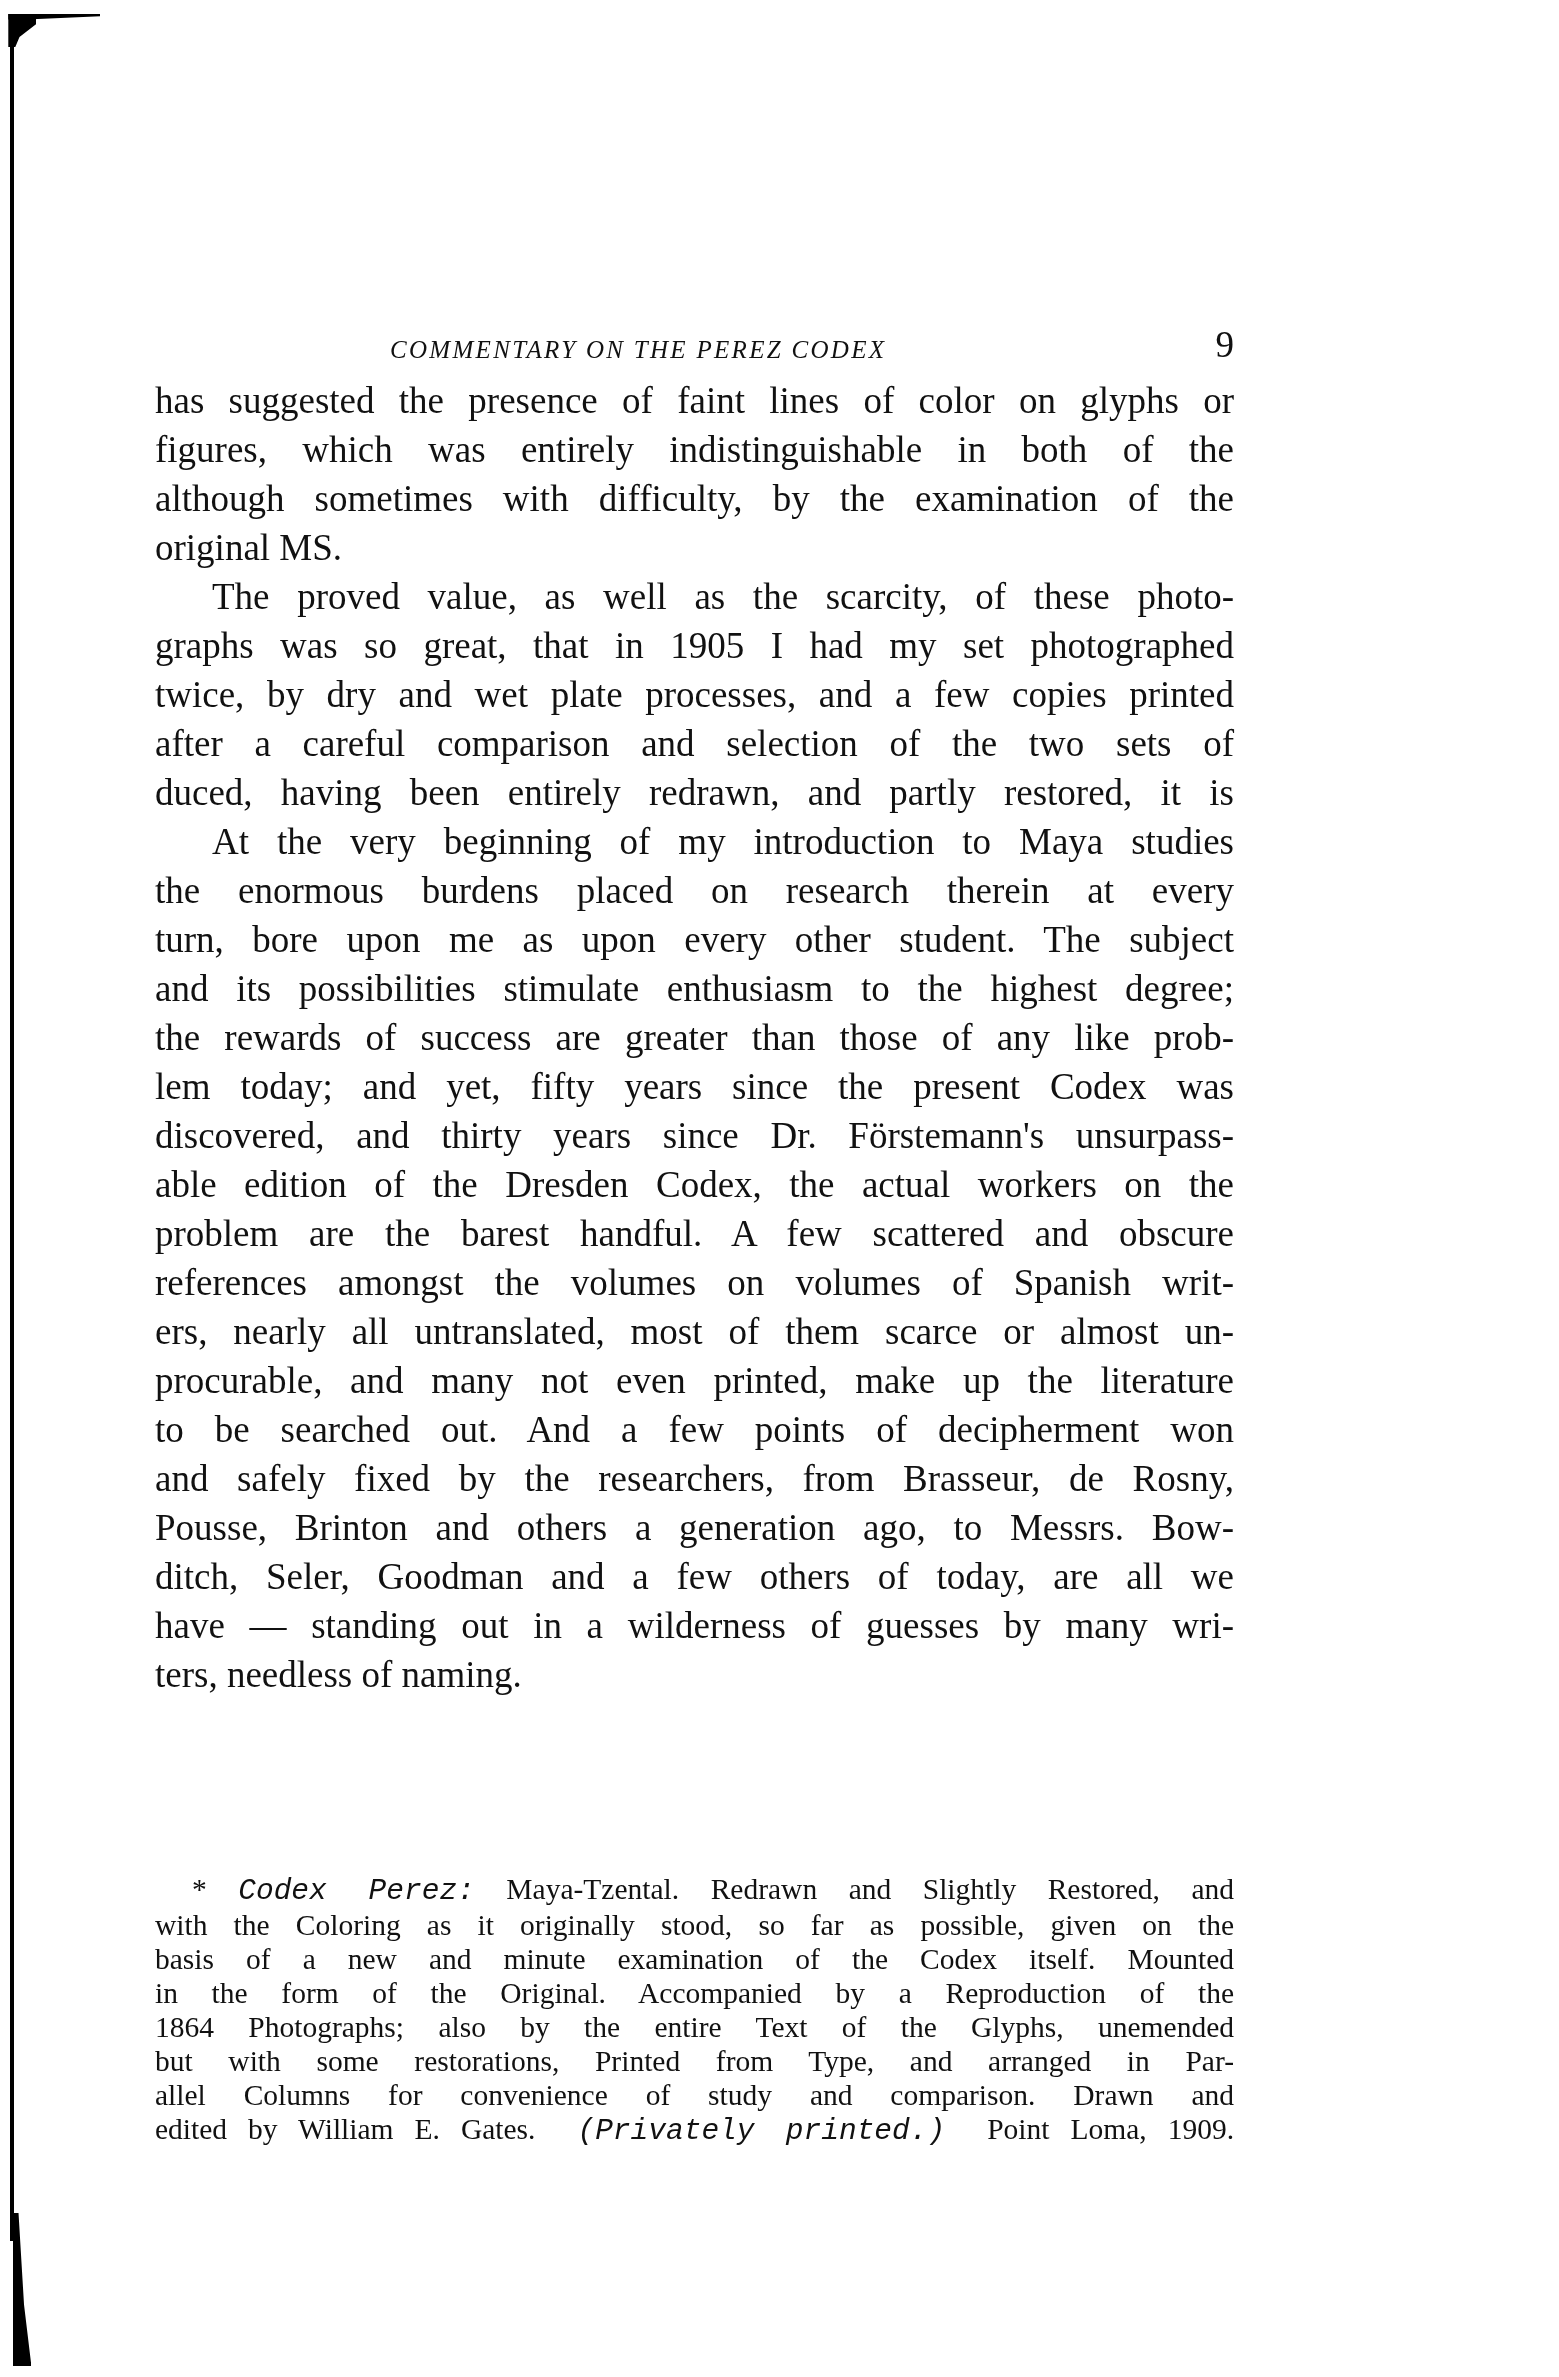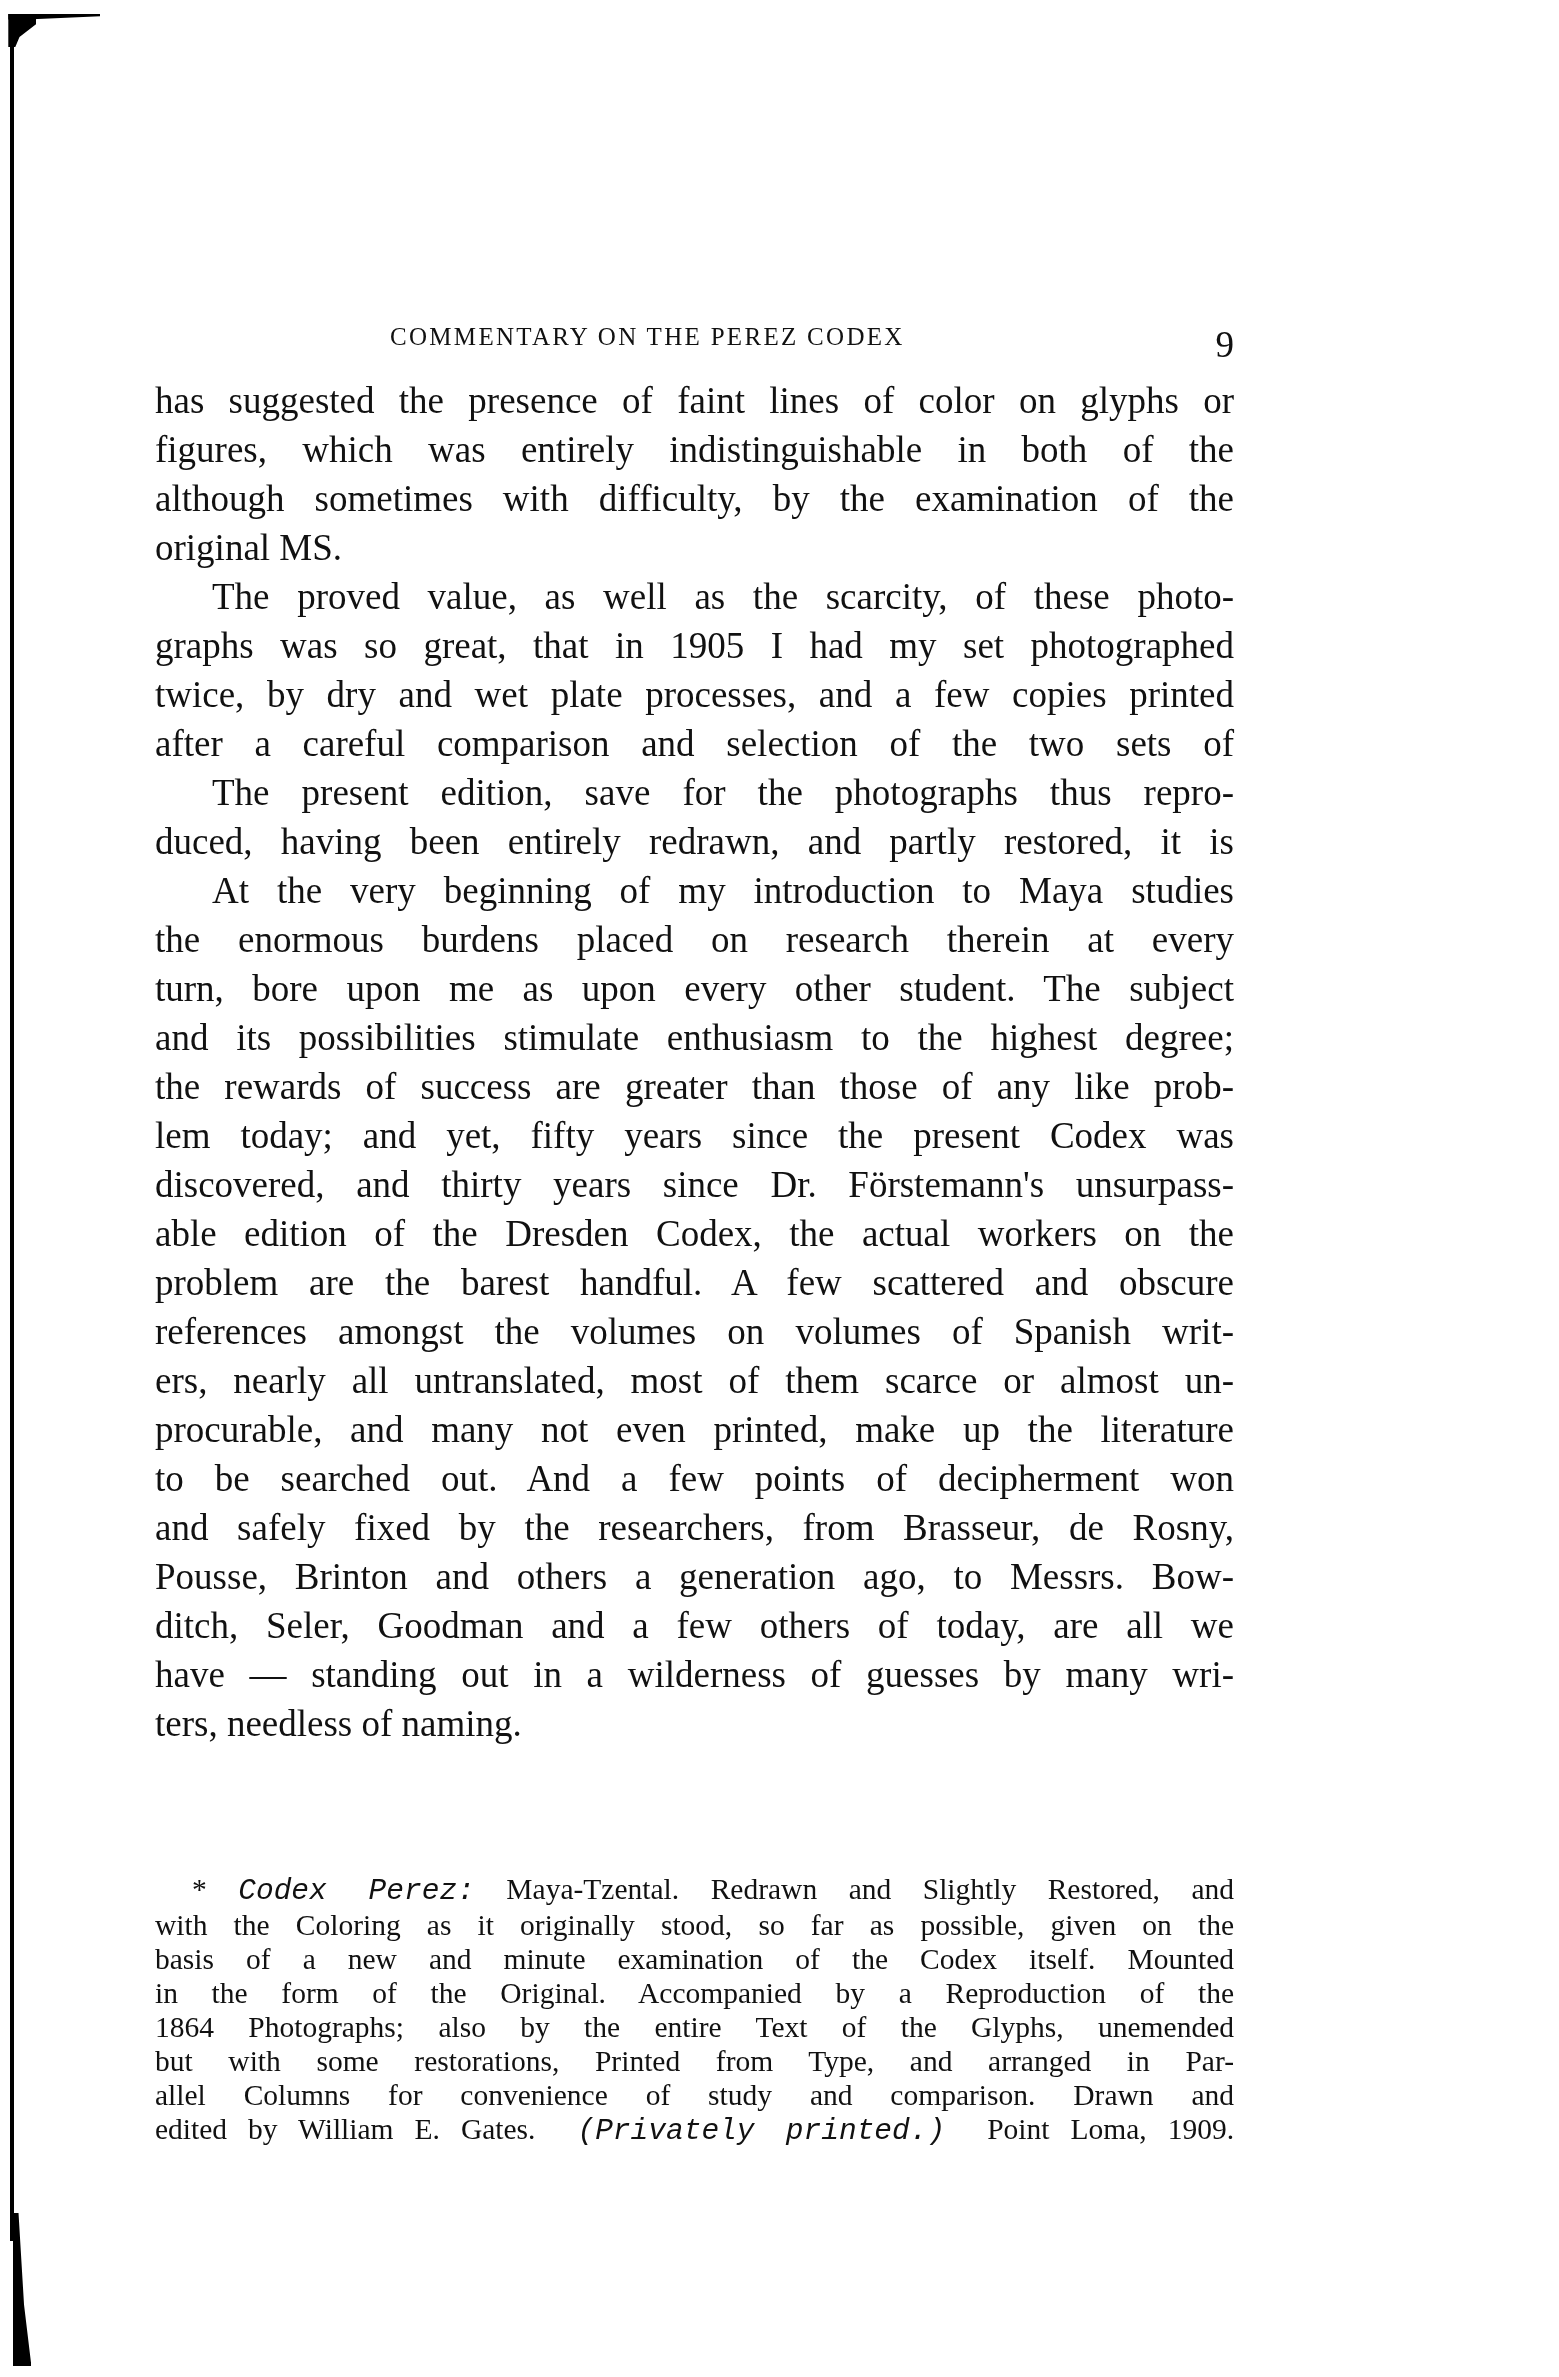--- a/index.html
+++ b/index.html
@@ -61,26 +61,27 @@
     .running-head {
       position: absolute;
       top: 323px;
       left: 0;
       width: 1079px;
       height: 46px;
     }
     .running-title {
       position: absolute;
       left: 235px;
-      top: 0;
+      top: 13px;
       font-size: 26px;
       letter-spacing: 2.3px;
       font-variant: small-caps;
       text-transform: uppercase;
       font-size: 25px;
+      font-style: italic;
     }
     .page-number {
       position: absolute;
       right: 0;
       top: 0;
       font-size: 37px;
     }
     .body-text {
       position: absolute;
       top: 376px;
@@ -148,21 +149,20 @@
       <span class="line">although sometimes with difficulty, by the examination of the</span>
       <span class="line last">original MS.</span>
     </p>
     <p>
       <span class="line" style="padding-left:57px">The proved value, as well as the scarcity, of these photo-</span>
       <span class="line">graphs was so great, that in 1905 I had my set photographed</span>
       <span class="line">twice, by dry and wet plate processes, and a few copies printed</span>
       <span class="line">after a careful comparison and selection of the two sets of</span>
     </p>
     <p>
-      <span class="line" style="padding-left:57px">The present edition, save for the photographs thus repro-</span>
       <span class="line">duced, having been entirely redrawn, and partly restored, it is</span>
     </p>
     <p>
       <span class="line" style="padding-left:57px">At the very beginning of my introduction to Maya studies</span>
       <span class="line">the enormous burdens placed on research therein at every</span>
       <span class="line">turn, bore upon me as upon every other student.  The subject</span>
       <span class="line">and its possibilities stimulate enthusiasm to the highest degree;</span>
       <span class="line">the rewards of success are greater than those of any like prob-</span>
       <span class="line">lem today;  and yet, fifty years since the present Codex was</span>
       <span class="line">discovered, and thirty years since Dr. Förstemann's unsurpass-</span>

